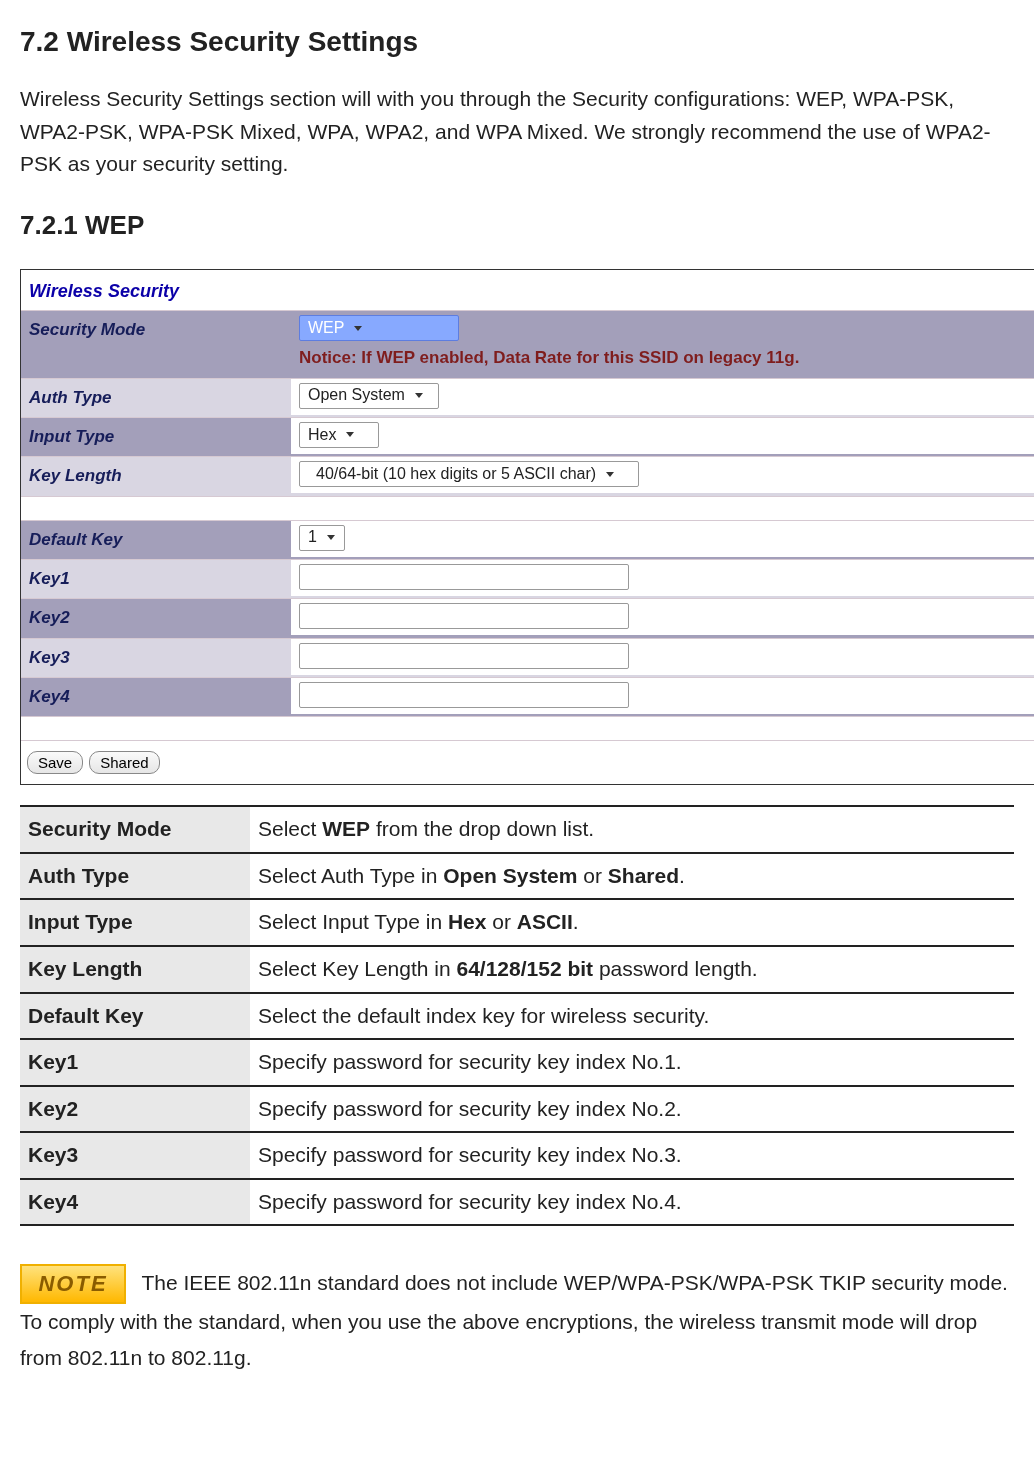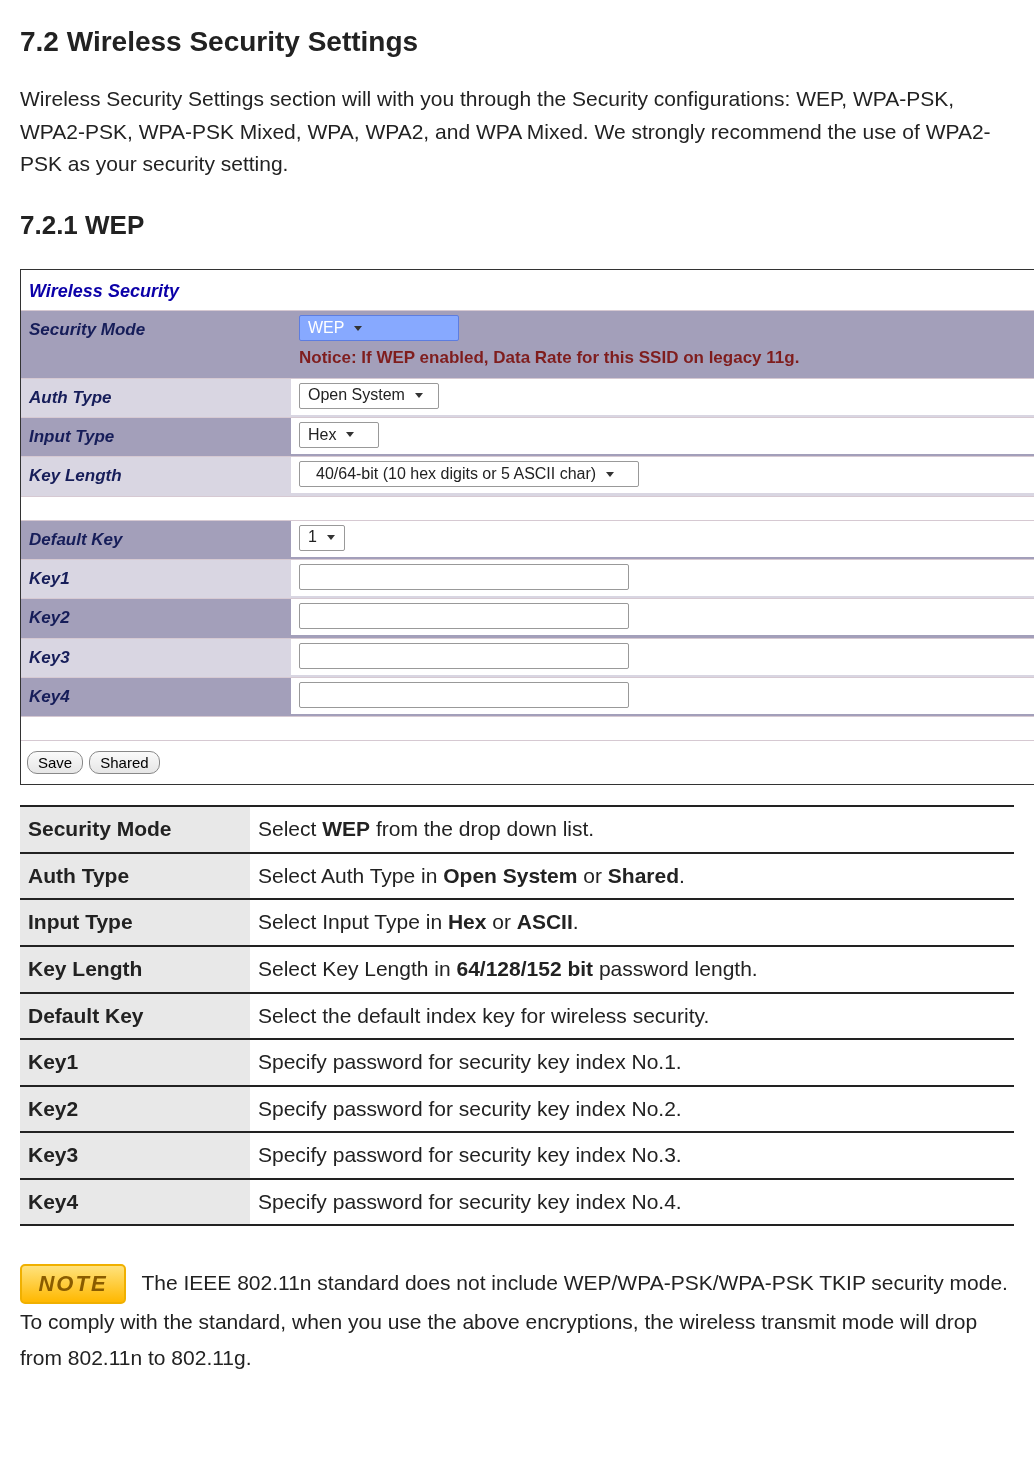--- a/index.html
+++ b/index.html
@@ -151,21 +151,21 @@
     border: 2px solid #f0b000;
     background: linear-gradient(#ffe27c,#ffb800);
     color: #8a5c00;
     font-weight: 700;
     font-style: italic;
     text-align: center;
     line-height: 36px;
     font-size: 22px;
     letter-spacing: 2px;
     margin-right: 10px;
-    border-radius: 5px;
+    border-radius: 0;
   }
 </style>
 </head>
 <body>
 
 <h2 class="section-title">7.2 Wireless Security Settings</h2>
 
 <p class="intro">Wireless Security Settings section will with you through the Security configurations: WEP, WPA-PSK, WPA2-PSK, WPA-PSK Mixed, WPA, WPA2, and WPA Mixed. We strongly recommend the use of WPA2-PSK as your security setting.</p>
 
 <h3 class="subsection">7.2.1 WEP</h3>

